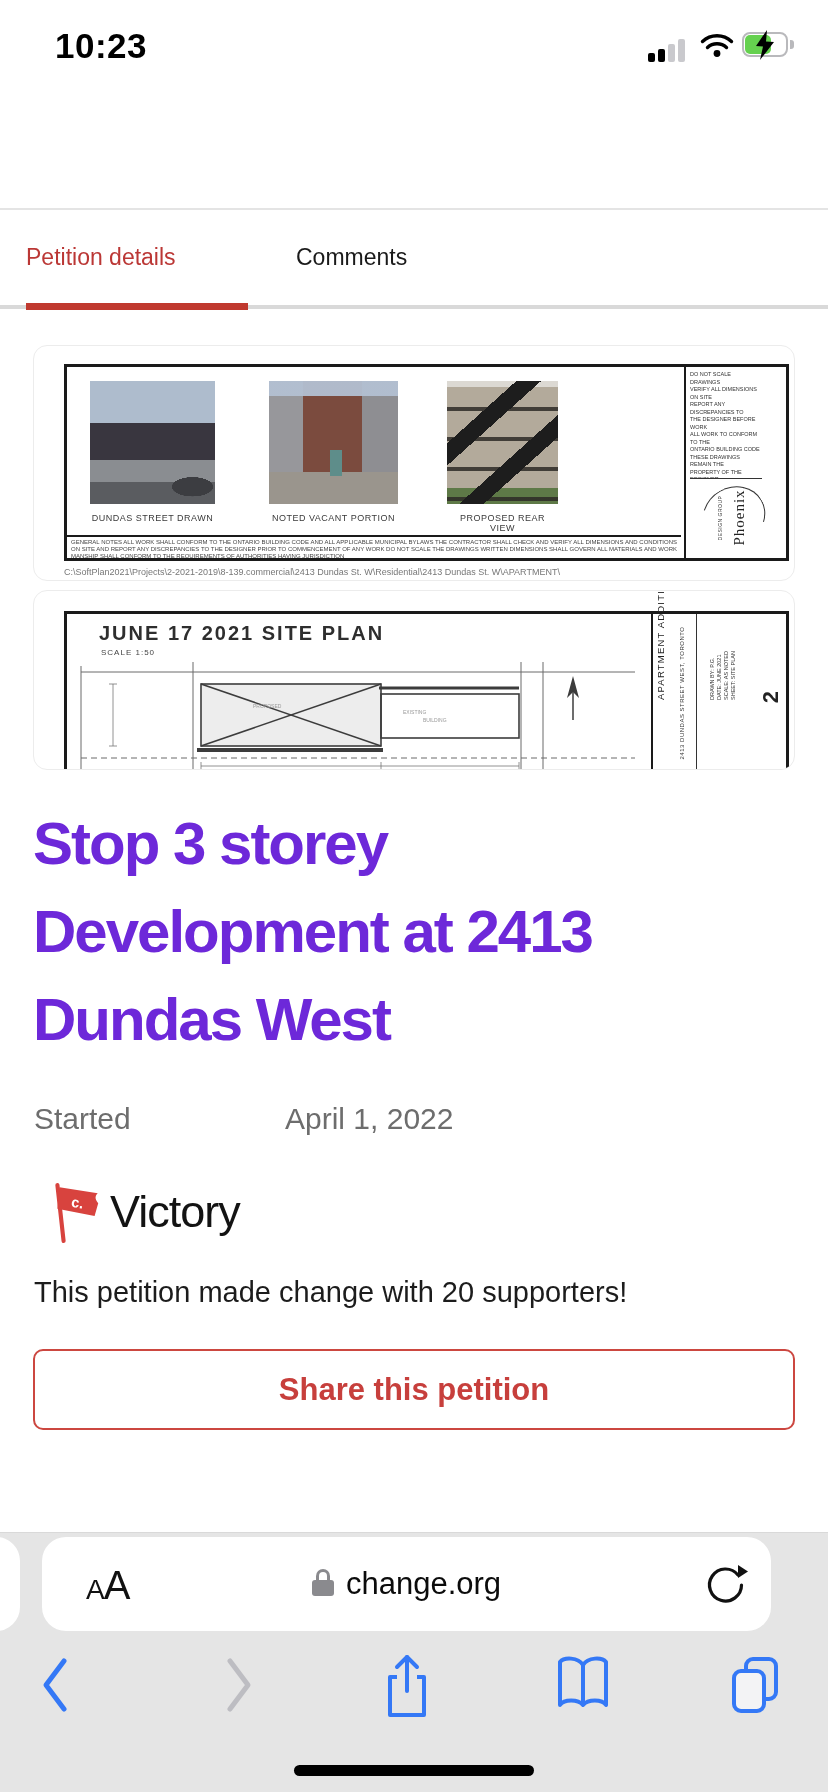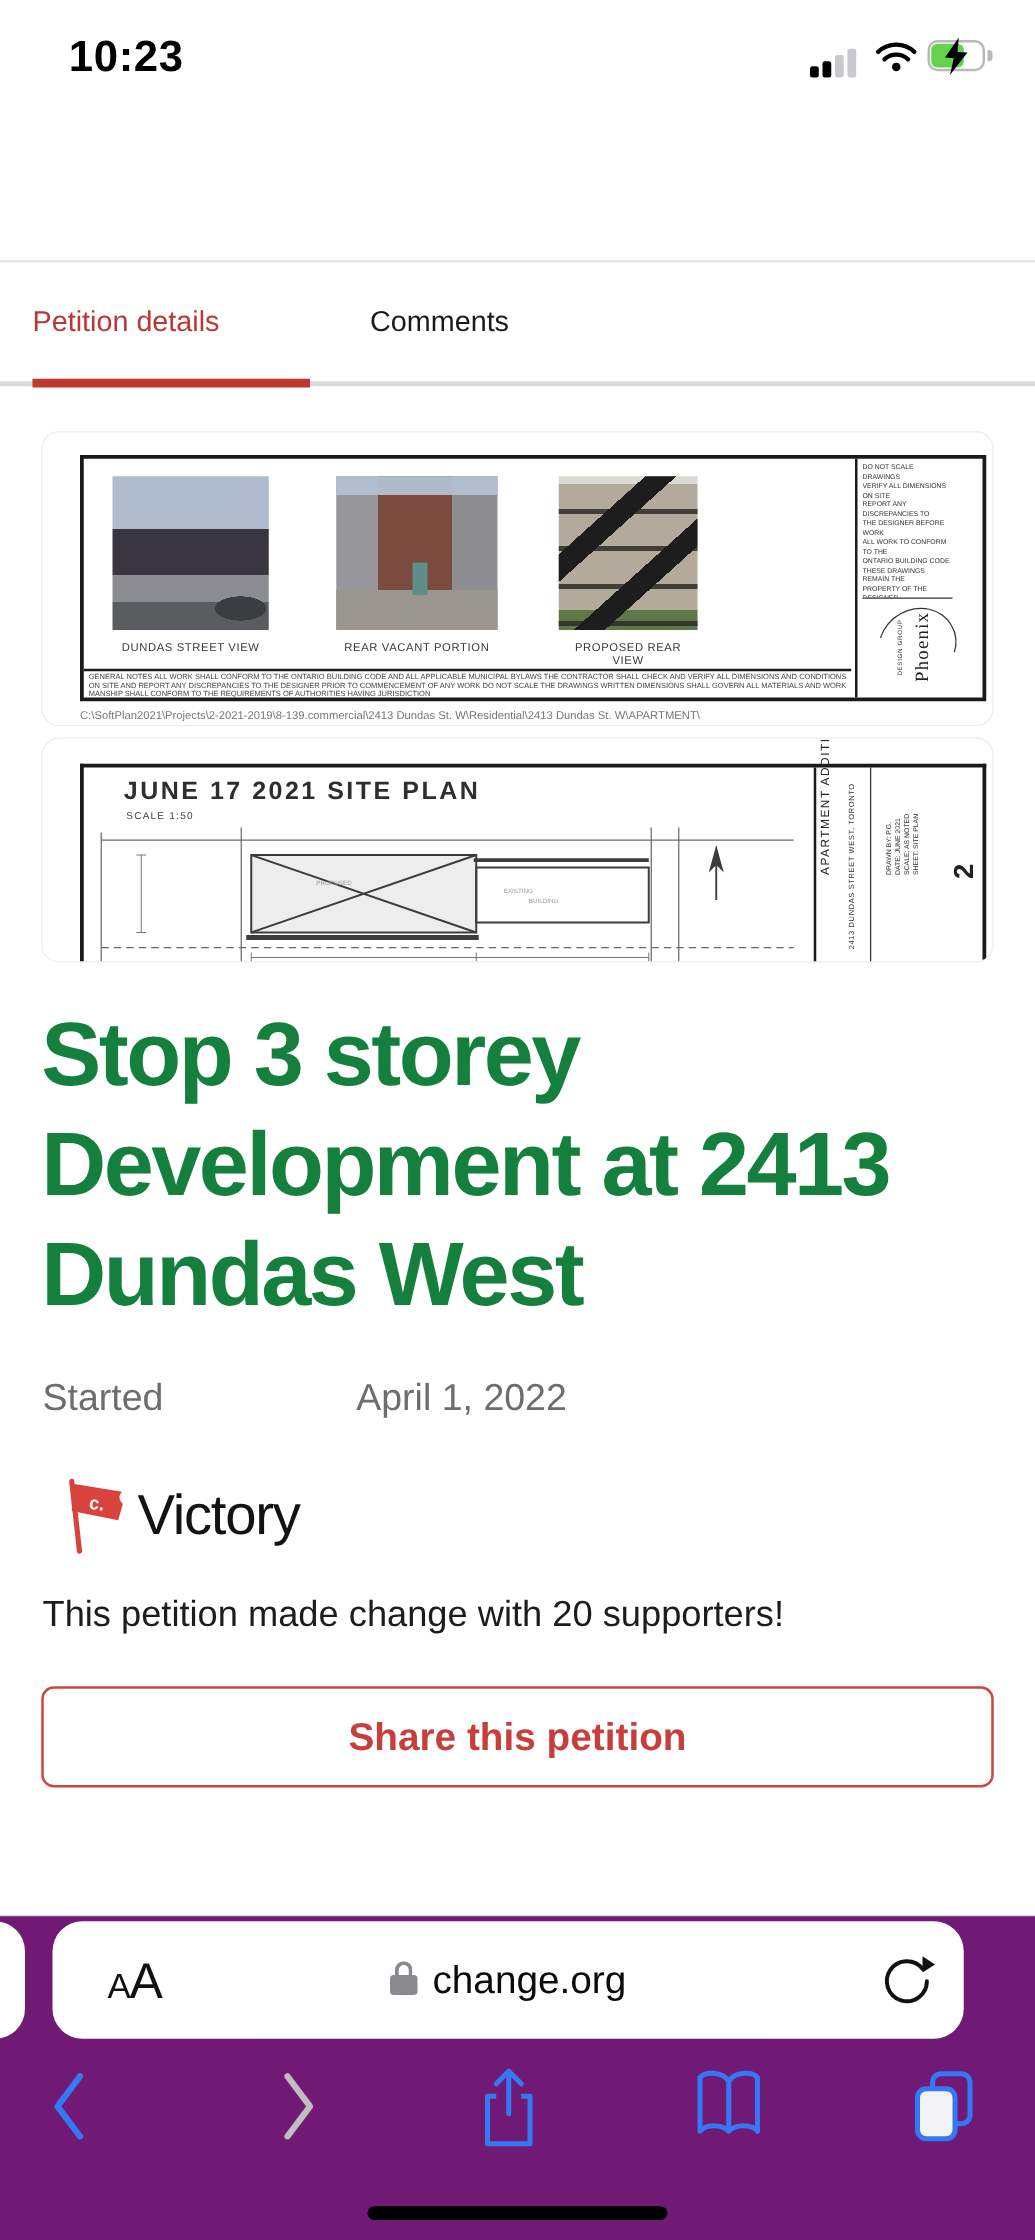--- a/index.html
+++ b/index.html
@@ -82,33 +82,33 @@
   .planscale { position:absolute; left:34px; top:34px; font-size:8px; color:#444; letter-spacing:1px; }
   .plansvg { position:absolute; left:6px; top:44px; }
   .tblock2 { position:absolute; left:584px; top:0; width:139px; height:170px; border-left:2px solid #1a1a1a; }
   .tb2col { position:absolute; left:0; top:0; width:44px; height:170px; border-right:1.5px solid #333; }
   .tb2col .vt { position:absolute; left:-46px; top:76px; width:150px; transform:rotate(-90deg); font-size:6px; color:#333; text-align:center; letter-spacing:0.5px; }
   .tb2main .vt2 { position:absolute; left:2px; top:86px; width:170px; transform:rotate(-90deg); transform-origin:0 0; font-size:9.5px; color:#222; letter-spacing:1.2px; }
   .tb2main .micro { position:absolute; left:56px; top:6px; width:70px; font-size:5.5px; line-height:7px; color:#333; white-space:pre-line; transform:rotate(-90deg); transform-origin:40px 40px; }
   .sheetnum { position:absolute; left:112px; top:70px; font-size:22px; font-weight:700; color:#222; transform:rotate(-90deg); }
 
   
-  .ptitle { position:absolute; left:33px; top:800px; width:760px; font-size:72px; line-height:88px; font-weight:700; letter-spacing:-2px; color:#15803d; }
+  .ptitle { position:absolute; left:33px; top:800px; width:760px; font-size:60px; line-height:88px; font-weight:700; letter-spacing:-2px; color:#6d28d9; }
   .startedrow { position:absolute; left:34px; top:1102px; width:700px; font-size:30px; color:#6d6d6d; }
   .startedrow .dt { position:absolute; left:251px; top:0; }
   .victoryrow { position:absolute; left:48px; top:1182px; height:60px; }
   .victorylabel { position:absolute; left:62px; top:4px; font-size:45px; font-weight:400; color:#131313; letter-spacing:-1px; }
   .supporters { position:absolute; left:34px; top:1276px; width:740px; font-size:29px; color:#1c1c1c; }
   .sharebtn { position:absolute; left:33px; top:1349px; width:762px; height:81px; border:2.5px solid #cc4740; border-radius:10px;
     background:#fff; color:#c73f3c; font-size:31px; font-weight:700; text-align:center; line-height:78px; cursor:pointer;
     font-family:"Liberation Sans", sans-serif; }
   .whyheading { position:absolute; left:33px; top:1482px; width:760px; font-size:55px; font-weight:700; letter-spacing:-2px; color:#131313; }
 
   
-  .toolbar { position:absolute; left:0; top:1533px; width:828px; height:259px; background:#701a75; box-shadow:0 -1px 0 rgba(0,0,0,0.15); }
+  .toolbar { position:absolute; left:0; top:1533px; width:828px; height:259px; background:#e5e5e5; box-shadow:0 -1px 0 rgba(0,0,0,0.15); }
   .urlpeek { position:absolute; left:-30px; top:4px; width:50px; height:94px; background:#fff; border-radius:24px; }
   .urlbar { position:absolute; left:42px; top:4px; width:729px; height:94px; background:#fff; border-radius:24px; }
   .readerbtn { position:absolute; left:44px; top:26px; font-size:40px; color:#111; letter-spacing:-1px; cursor:pointer; }
   .readerbtn::first-letter { font-size:28px; }
   .urlcenter { position:absolute; left:0; top:0; width:729px; height:94px; text-align:center; line-height:94px; font-size:31px; color:#0b0b0b; }
   .lock { display:inline-block; position:relative; width:22px; height:28px; margin-right:12px; vertical-align:-3px; }
   .lock .lbody { position:absolute; left:0; top:11px; width:22px; height:16px; background:#8a8a8e; border-radius:3px; }
   .lock .lshackle { position:absolute; left:4px; top:0px; width:14px; height:14px; border:3px solid #8a8a8e; border-bottom:none; border-radius:8px 8px 0 0; }
   .reloadbtn { position:absolute; left:660px; top:24px; width:48px; height:48px; cursor:pointer; }
   .navrow { position:absolute; left:0; top:120px; width:828px; height:80px; }
@@ -159,22 +159,22 @@
     <div class="tab inactive">Comments</div>
     <div class="tabtrack"></div>
     <div class="tabindicator"></div>
   </div>
 
   <div class="card card1">
     <div class="sheetframe c1frame">
       <div class="photo ph1"></div>
       <div class="photo ph2"></div>
       <div class="photo ph3"></div>
-      <div class="caption cap1">DUNDAS STREET VIEW</div>
-      <div class="caption cap2">REAR VACANT PORTION</div>
+      <div class="caption cap1">DUNDAS STREET DRAWN</div>
+      <div class="caption cap2">NOTED VACANT PORTION</div>
       <div class="caption cap3">PROPOSED REAR VIEW</div>
       <div class="fineprint">GENERAL NOTES ALL WORK SHALL CONFORM TO THE ONTARIO BUILDING CODE AND ALL APPLICABLE MUNICIPAL BYLAWS THE CONTRACTOR SHALL CHECK AND VERIFY ALL DIMENSIONS AND CONDITIONS ON SITE AND REPORT ANY DISCREPANCIES TO THE DESIGNER PRIOR TO COMMENCEMENT OF ANY WORK DO NOT SCALE THE DRAWINGS WRITTEN DIMENSIONS SHALL GOVERN ALL MATERIALS AND WORKMANSHIP SHALL CONFORM TO THE REQUIREMENTS OF AUTHORITIES HAVING JURISDICTION</div>
       <div class="tblock1">
         <div class="tb1notes">DO NOT SCALE DRAWINGS
 VERIFY ALL DIMENSIONS ON SITE
 REPORT ANY DISCREPANCIES TO
 THE DESIGNER BEFORE WORK
 ALL WORK TO CONFORM TO THE
 ONTARIO BUILDING CODE
 THESE DRAWINGS REMAIN THE

